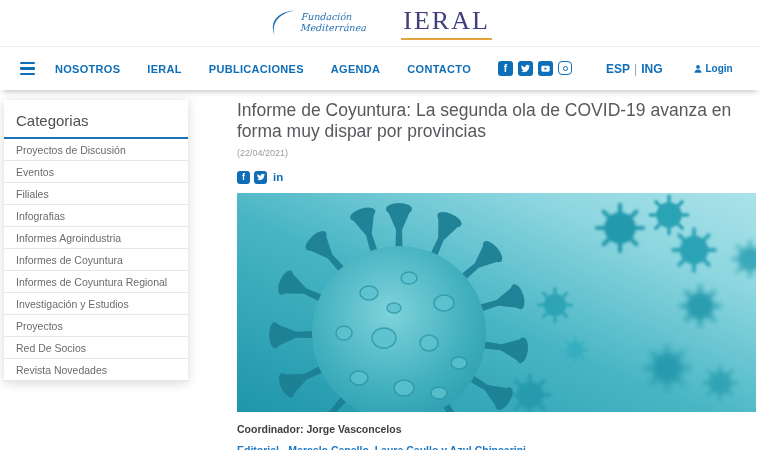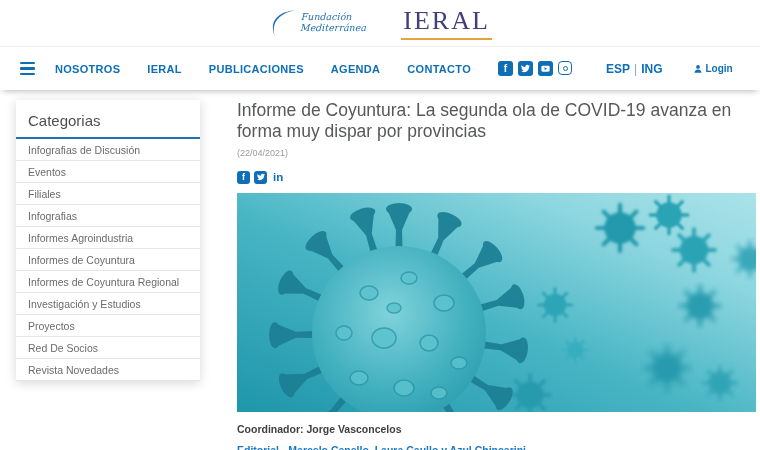--- a/index.html
+++ b/index.html
@@ -34,21 +34,21 @@
   .icon-ig i { display:block; width:5px; height:5px; border:1.6px solid #0e6eb8; border-radius:50%; }
   .lang { display:flex; gap:4px; align-items:center; font-size:12px; font-weight:700;
           color:#0e6eb8; margin-right:30px; }
   .lang .sep { color:#8aa7bd; font-weight:400; }
   .lang span { cursor:pointer; }
   .login { display:flex; align-items:center; gap:3px; font-size:10px; font-weight:700;
            color:#0e6eb8; cursor:pointer; margin-right:63px; }
 
   
   .content { position:relative; height:360px; background:#fff; }
-  .sidebar { position:absolute; left:16px; top:10px; width:184px; background:#fff;
+  .sidebar { position:absolute; left:4px; top:10px; width:184px; background:#fff;
              box-shadow:0 2px 10px rgba(0,0,0,0.16); z-index:2; }
   .sidebar-title { padding:12px 12px 8px; font-size:15px; color:#4f4f52;
                    border-bottom:2px solid #1b73b8; }
   .sidebar-item { padding:5px 12px; height:22px; display:flex; align-items:center;
                   font-size:10.5px; color:#6b6b6d; border-bottom:1px solid #e6e6e6;
                   cursor:pointer; }
 
   .main { margin-left:237px; width:519px; padding-top:10px; }
   .article-title { font-size:17.5px; font-weight:400; color:#57585c; line-height:1.22; }
   .article-date { font-size:9px; color:#9c9c9e; margin-top:5px; }
@@ -117,21 +117,21 @@
       </svg>
       <span>Login</span>
     </div>
   </div>
 </div>
 
 <div class="content">
 
   <div class="sidebar">
     <div class="sidebar-title">Categorias</div>
-    <div class="sidebar-item">Infografias de Discusión</div>
+    <div class="sidebar-item">Proyectos de Discusión</div>
     <div class="sidebar-item">Eventos</div>
     <div class="sidebar-item">Filiales</div>
     <div class="sidebar-item">Infografias</div>
     <div class="sidebar-item">Informes Agroindustria</div>
     <div class="sidebar-item">Informes de Coyuntura</div>
     <div class="sidebar-item">Informes de Coyuntura Regional</div>
     <div class="sidebar-item">Investigación y Estudios</div>
     <div class="sidebar-item">Proyectos</div>
     <div class="sidebar-item">Red De Socios</div>
     <div class="sidebar-item">Revista Novedades</div>

